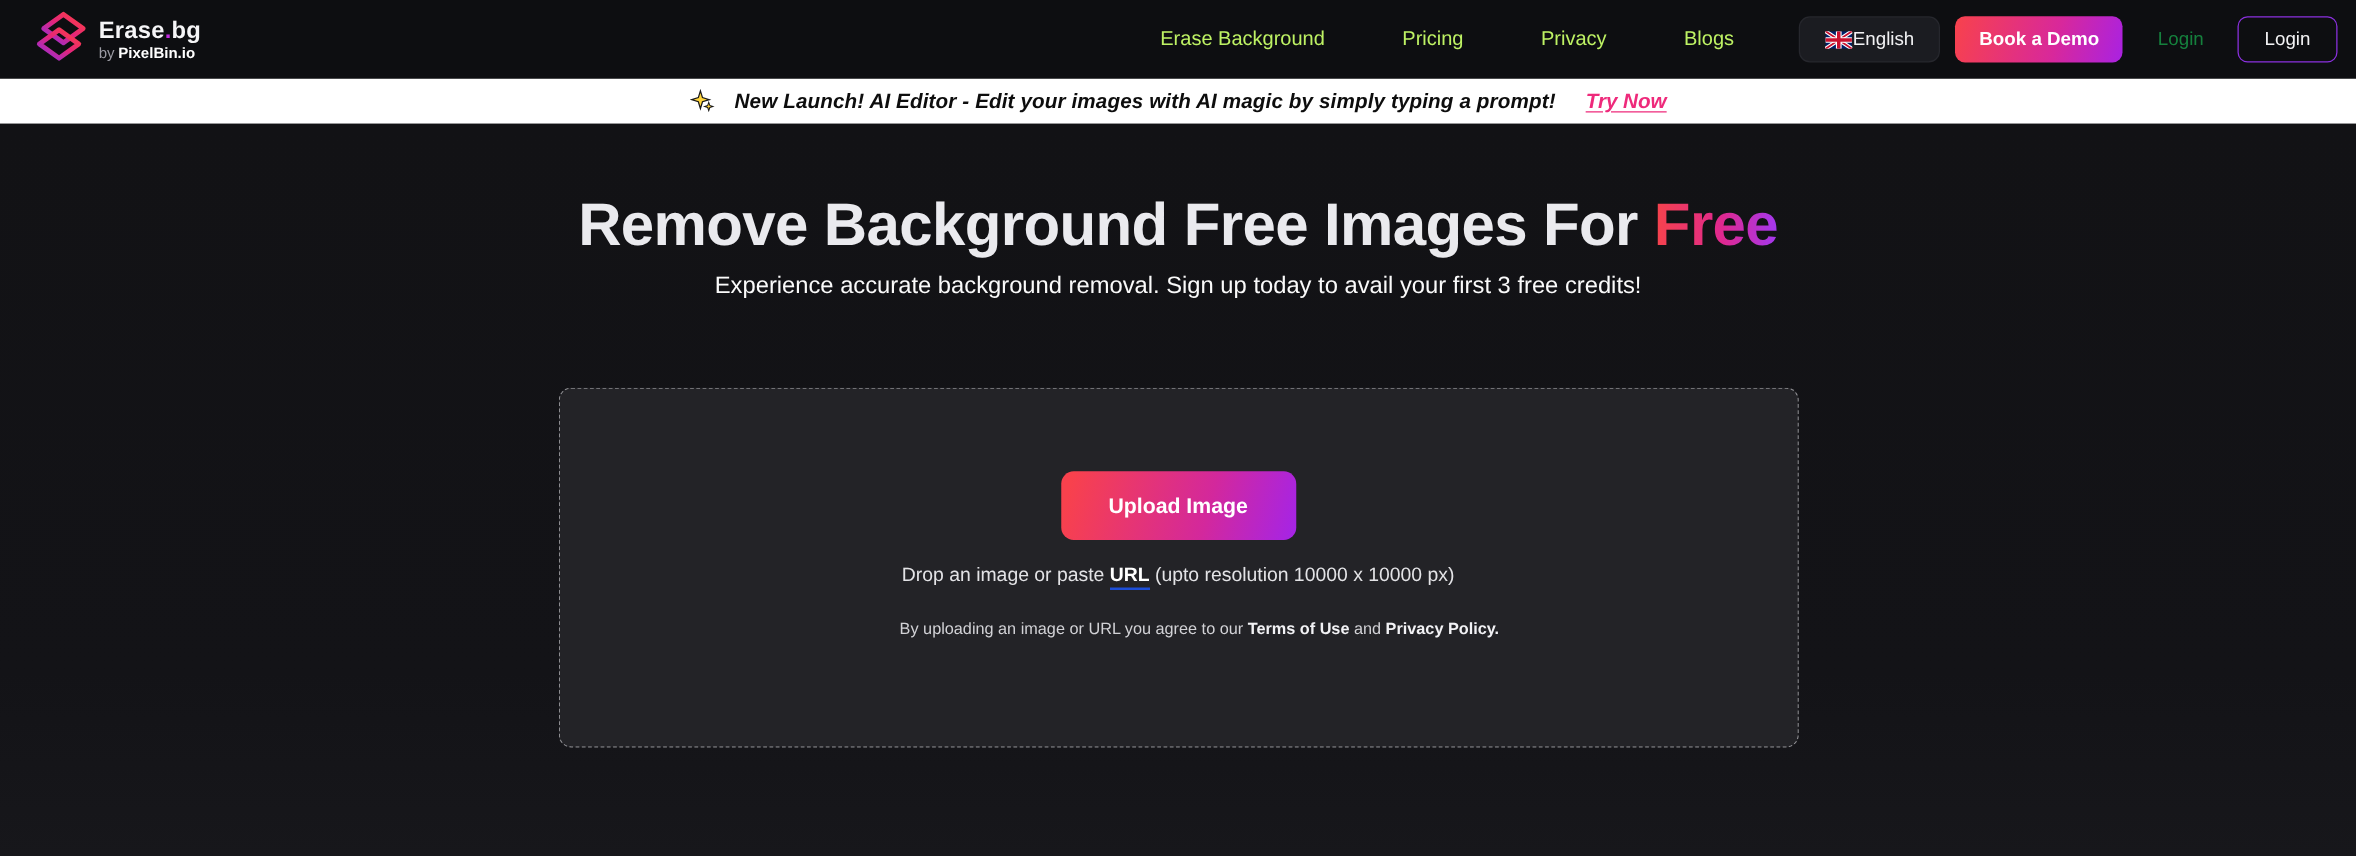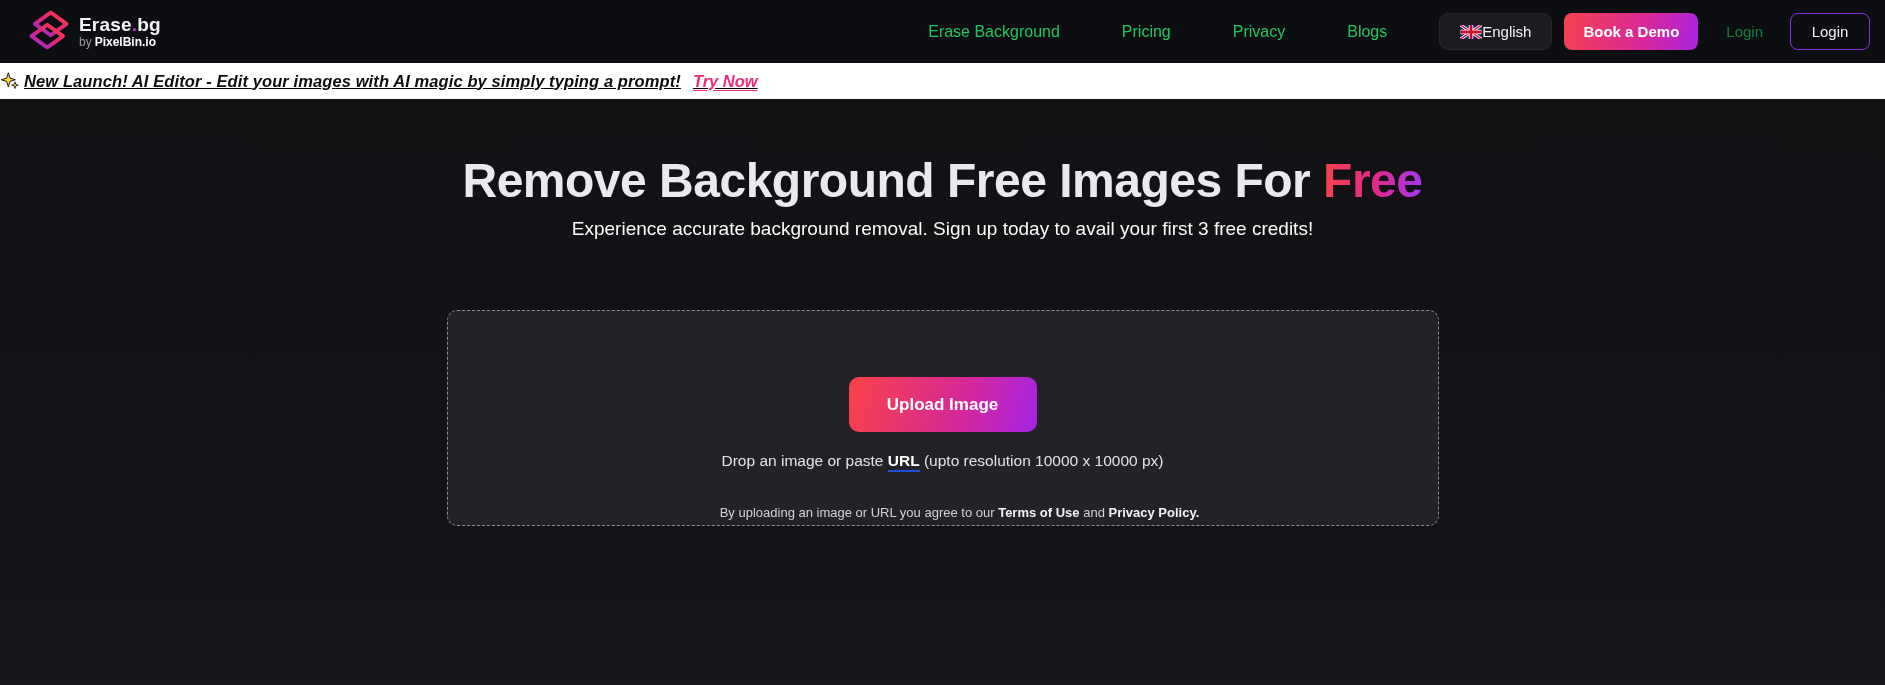--- a/index.html
+++ b/index.html
@@ -9,60 +9,60 @@
   
   .navbar { height:63px; background:#0d0e11; display:flex; align-items:center; padding:0 15px 0 28px; }
   .brand { display:flex; align-items:center; gap:9px; text-decoration:none; cursor:pointer; }
   .brand-title { font-size:19px; font-weight:700; color:#f5f5f7; line-height:21px; letter-spacing:.2px; }
   .brand-title .dot { color:#c32adf; }
   .brand-byline { font-size:12px; line-height:13px; margin-top:1px; }
   .brand-byline .by { color:#9a9aa2; font-weight:400; margin-right:3px; }
   .brand-byline .byname { color:#ffffff; font-weight:600; }
 
   .nav-links { margin-left:auto; display:flex; align-items:center; gap:62px; }
-  .nav-links a { color:#22c55e; font-size:16px; text-decoration:none; cursor:pointer; white-space:nowrap; }
+  .nav-links a { color:#bef264; font-size:16px; text-decoration:none; cursor:pointer; white-space:nowrap; }
 
   .lang { margin-left:52px; height:37px; display:flex; align-items:center; padding:0 20px;
           background:#1b1c21; border:1px solid #26272d; border-radius:9px; cursor:pointer; }
   .lang span { color:#f2f2f4; font-size:15px; }
   .lang svg { display:block; }
 
   .demo-btn { margin-left:12px; height:37px; padding:0 19px; border:none; border-radius:8px; cursor:pointer;
               background:linear-gradient(105deg,#f8424c 0%,#d8289b 60%,#a922e2 100%);
               color:#ffffff; font-size:15px; font-weight:700; font-family:"Liberation Sans",sans-serif; }
   .login { margin-left:28px; color:#15803d; font-size:15px; text-decoration:none; cursor:pointer; }
   .signup { margin-left:27px; height:37px; width:80px; background:transparent; border:1px solid #8b30e0;
             border-radius:8px; color:#f2f2f4; font-size:15px; cursor:pointer; font-family:"Liberation Sans",sans-serif; }
 
   
-  .announce { height:36px; background:#ffffff; display:flex; align-items:center; gap:4px;text-decoration:underline; }
+  .announce { height:36px; background:#ffffff; display:flex; align-items:center; justify-content:center; gap:16px; }
   .announce-text { color:#0d0d0d; font-size:16.5px; font-weight:700; font-style:italic; letter-spacing:.1px; }
   .trynow { margin-left:8px; color:#ee2a7b; font-size:16.5px; font-weight:700; font-style:italic;
             text-decoration:underline; text-underline-offset:3px; cursor:pointer; }
 
   
   .hero { height:586px; background:linear-gradient(#121215 0%, #131317 75%, #17171b 100%); text-align:center; }
   .hero h1 { padding-top:53px; font-size:48px; line-height:58px; font-weight:700; color:#eaeaee; letter-spacing:-.5px; }
   .hero h1 .grad { background:linear-gradient(90deg,#f6434a 0%,#e0288f 55%,#a338f0 100%);
                    -webkit-background-clip:text; background-clip:text; color:transparent; }
   .subtitle { margin-top:8px; font-size:19px; color:#fafafa; }
 
   
-  .upload-card { width:992px; height:216px; margin:70px auto 0; background:#232327;
+  .upload-card { width:992px; height:288px; margin:70px auto 0; background:#232327;
                  border:1px dashed #8c8c90; border-radius:10px; text-align:center; }
   .upload-btn { margin-top:66px; width:188px; height:55px; border:none; border-radius:10px; cursor:pointer;
                 background:linear-gradient(105deg,#f8414d 5%,#d3289c 62%,#a424e8 100%);
                 color:#ffffff; font-size:17px; font-weight:700; font-family:"Liberation Sans",sans-serif; }
   .drop-line { margin-top:20px; font-size:15.5px; color:#e3e3e6; }
   .url-link { color:#ffffff; font-weight:700; text-decoration:none; border-bottom:2px solid #1d4ed8;
               padding-bottom:1px; cursor:pointer; }
   .formats { margin-top:14px; font-size:15px; color:#e3e3e6; }
   .formats .lbl { margin-right:6px; }
   .formats .pipe { margin:0 3px; color:#d6d6da; position:relative; top:-1px; }
-  .terms { margin-top:35px; font-size:13px; color:#d2d2d6;padding-left:34px; }
+  .terms { margin-top:25px; font-size:13px; color:#d2d2d6;padding-left:34px; }
   .terms a { color:#f2f2f5; font-weight:700; text-decoration:none; cursor:pointer; }
 </style>
 </head>
 <body>
 
 <header class="navbar">
   <a class="brand">
     <span>
       <svg width="42" height="42" viewBox="0 0 48 48">
         <defs>

